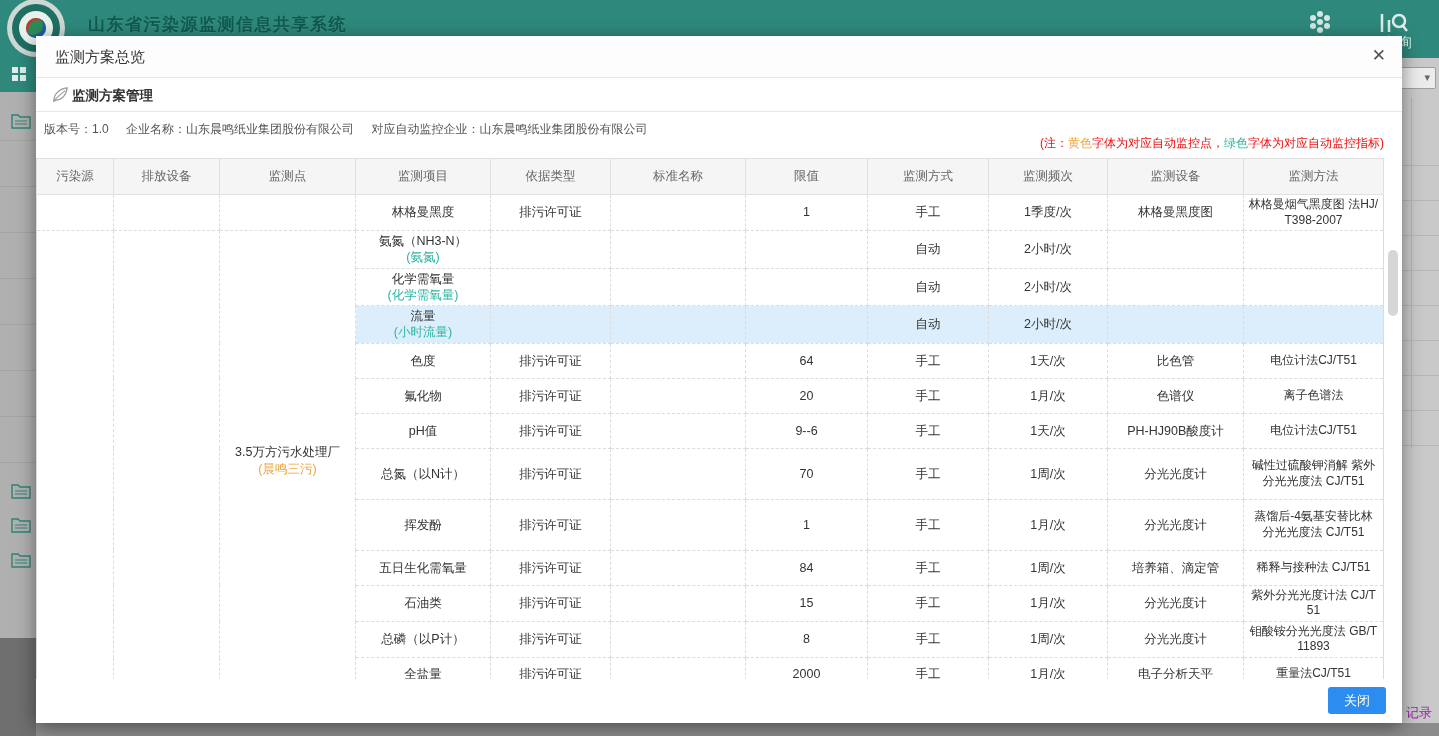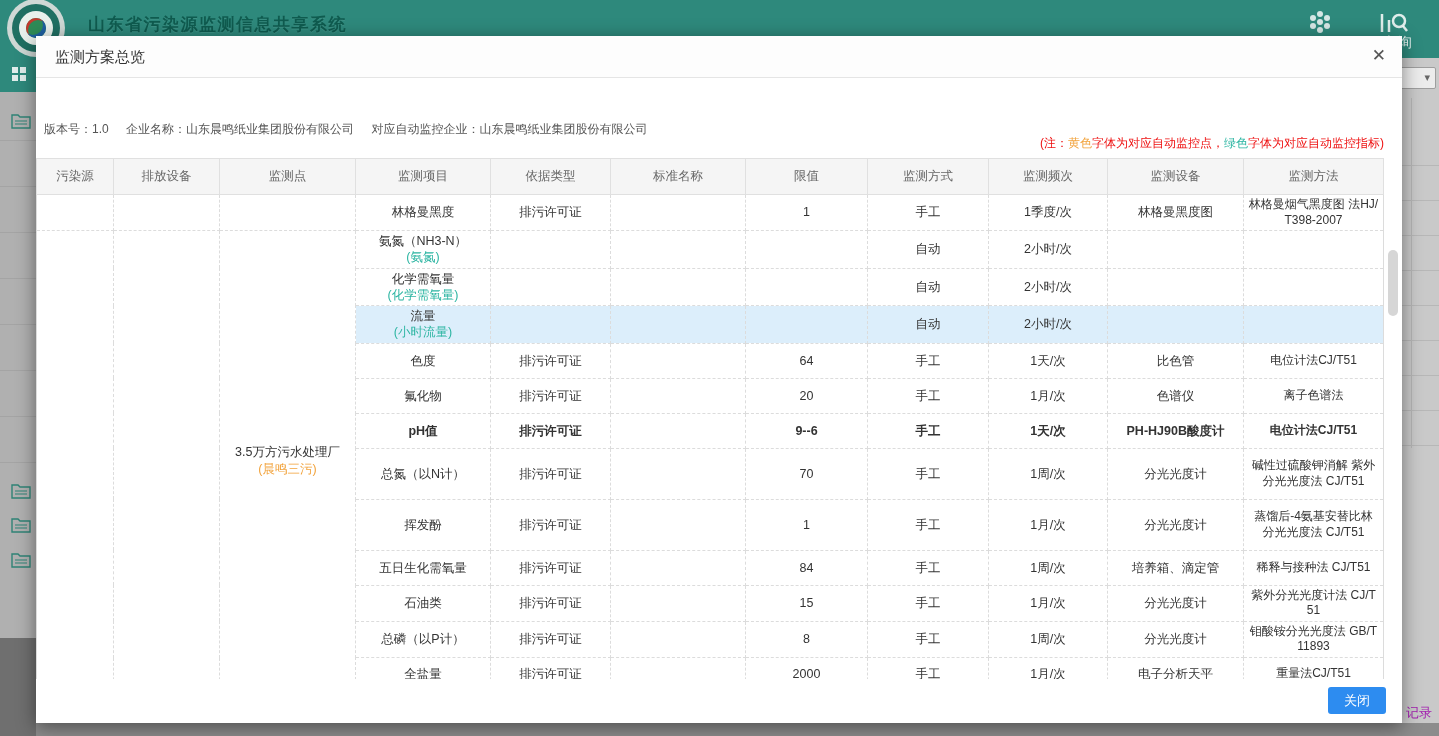--- a/index.html
+++ b/index.html
@@ -165,20 +165,27 @@
     <div class="bg-line" style="top:387px"></div>
     <div class="record-label">记录</div>
   </div>
 
   <div class="modal">
     <div class="modal-titlebar">
       <span class="modal-title">监测方案总览</span>
       <span class="modal-close">✕</span>
     </div>
 
+    <div class="section-bar">
+      <svg width="19" height="19" viewBox="0 0 20 20">
+        <path d="M3 17 C3 10, 8 4, 17 3 C16 11, 11 16, 5 16 Z" fill="none" stroke="#999" stroke-width="1.3"></path>
+        <path d="M3 17 C7 12, 11 9, 15 6" fill="none" stroke="#999" stroke-width="1.1"></path>
+      </svg>
+      <span class="section-title">监测方案管理</span>
+    </div>
 
     <div class="info-row">
       <div class="info-left">
         <span class="seg"><span>版本号：</span><span>1.0</span></span>
         <span class="seg"><span>企业名称：</span><span>山东晨鸣纸业集团股份有限公司</span></span>
         <span class="seg"><span>对应自动监控企业：</span><span>山东晨鸣纸业集团股份有限公司</span></span>
       </div>
       <div class="note">
         <span class="red">(注：</span><span class="orange">黄色</span><span class="red">字体为对应自动监控点，</span><span class="green">绿色</span><span class="red">字体为对应自动监控指标)</span>
       </div>
@@ -292,21 +299,21 @@
                 <div>氟化物</div>
               </td>
               <td>排污许可证</td>
               <td></td>
               <td>20</td>
               <td>手工</td>
               <td>1月/次</td>
               <td>色谱仪</td>
               <td class="method">离子色谱法</td>
             </tr>
-            <tr style="height: 35px; font-weight: bold;">
+            <tr style="height: 35px;">
               <td>
                 <div>pH值</div>
               </td>
               <td>排污许可证</td>
               <td></td>
               <td>9--6</td>
               <td>手工</td>
               <td>1天/次</td>
               <td>PH-HJ90B酸度计</td>
               <td class="method">电位计法CJ/T51</td>

